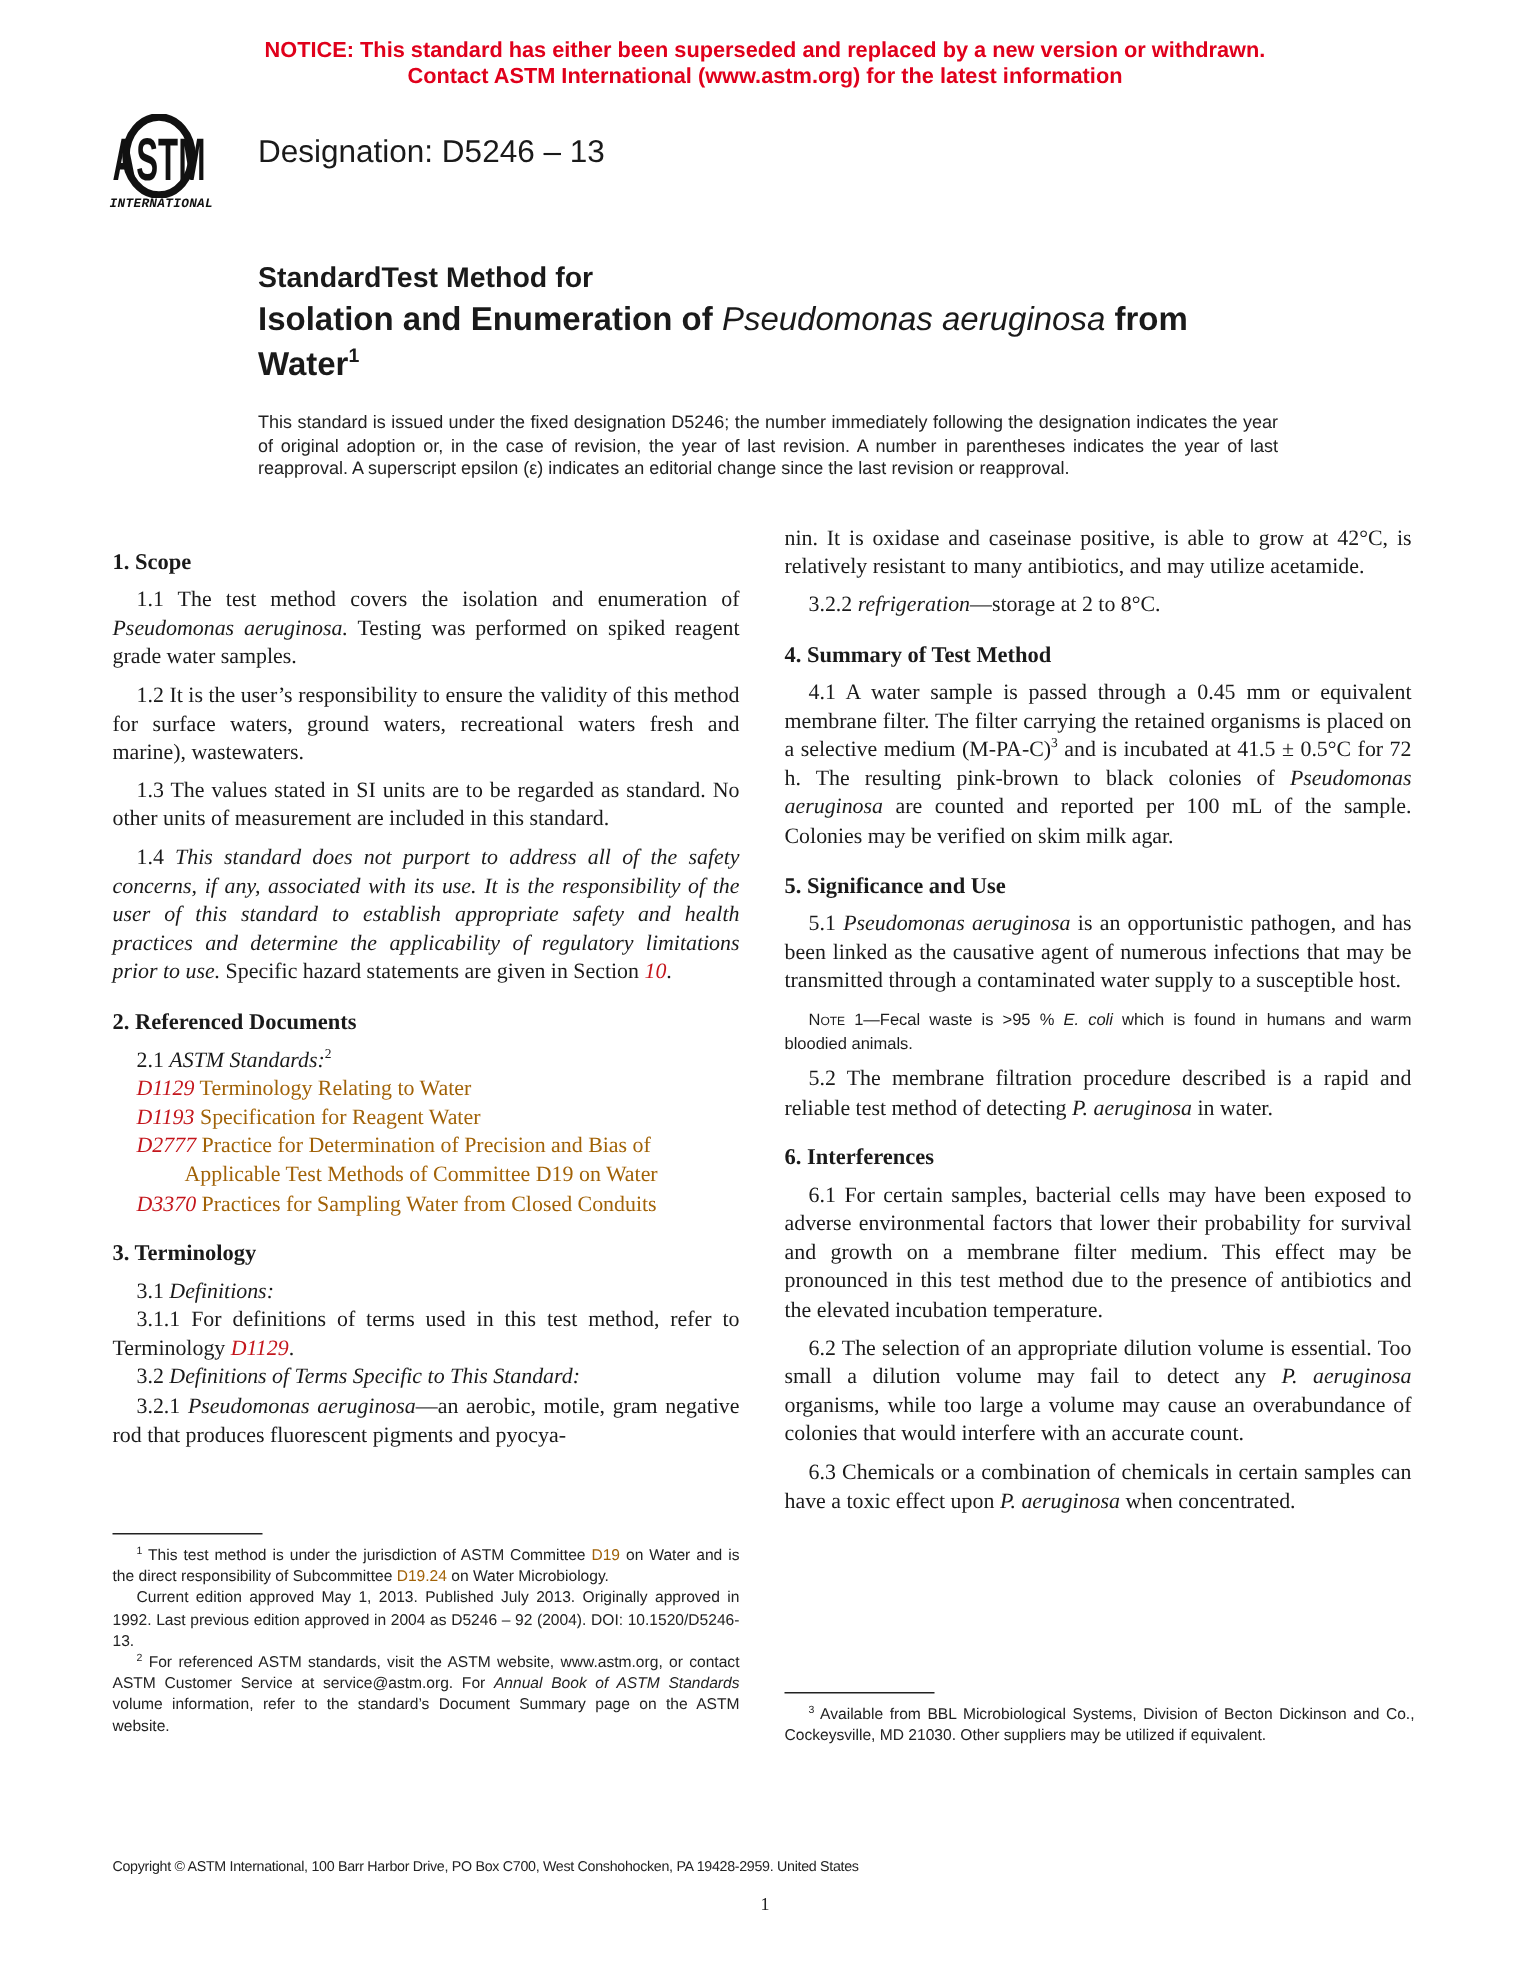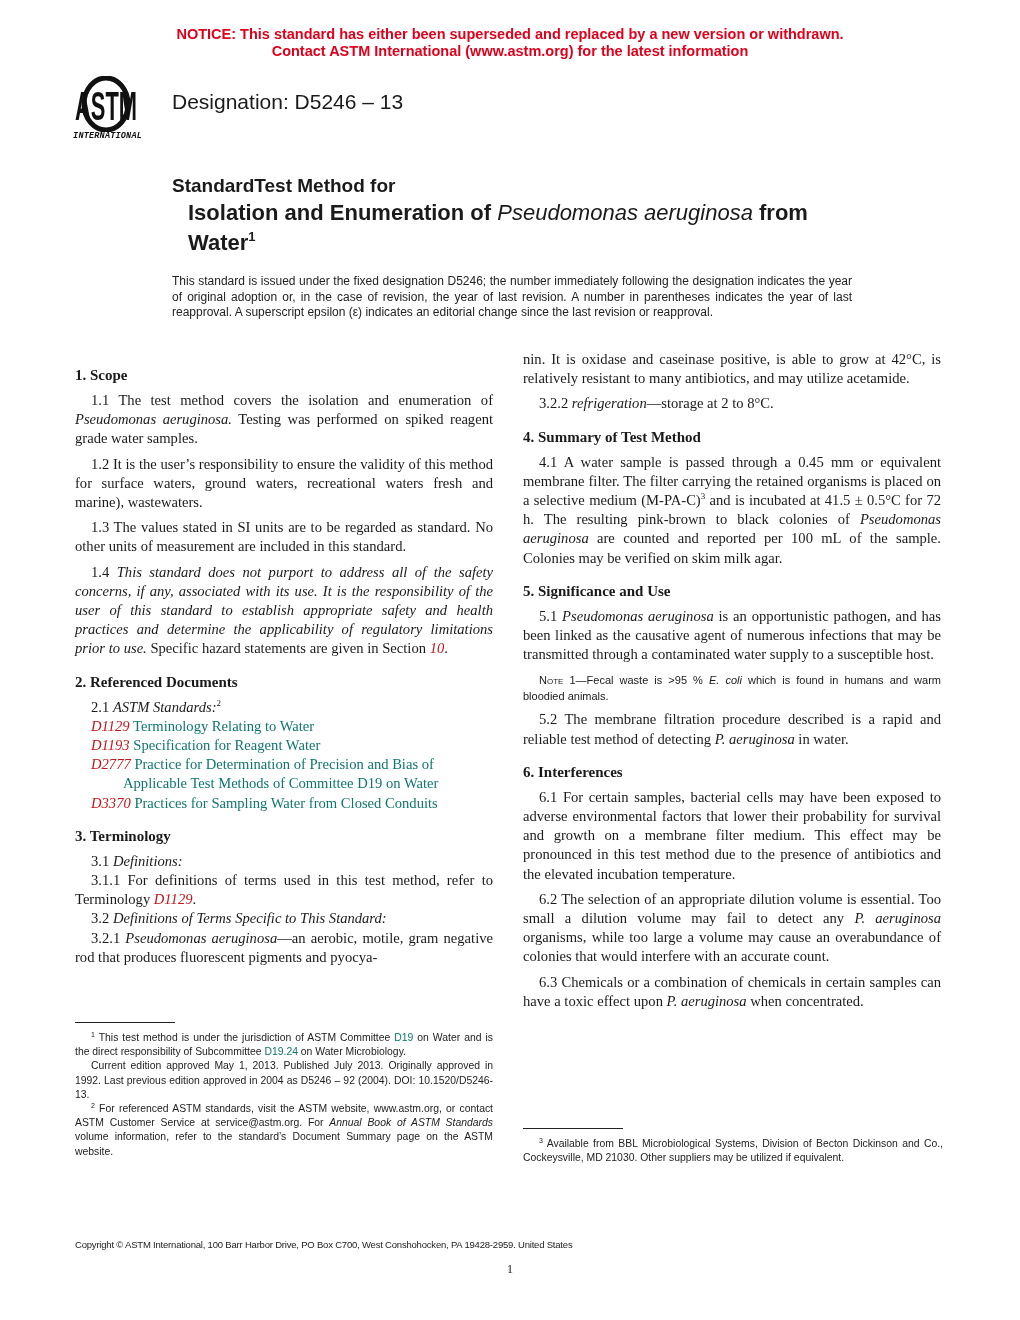--- a/index.html
+++ b/index.html
@@ -12,38 +12,38 @@
   .logo svg { display: block; }
   .logo-intl { position: absolute; left: 0; top: 55px; width: 72px; font-family: Liberation Mono, monospace;
     font-weight: bold; font-style: italic; font-size: 8.5px; letter-spacing: 0.2px; color: #111; }
 
   .designation { position: absolute; left: 172px; top: 90px; font-family: "Liberation Sans", sans-serif;
     font-size: 21px; color: #1a1a1a; }
 
   .title { position: absolute; left: 172px; top: 175px; width: 700px; font-family: "Liberation Sans", sans-serif;
     font-weight: bold; color: #1a1a1a; }
   .title .l1 { font-size: 19px; line-height: 22px; }
-  .title .l2 { font-size: 22px; line-height: 28px; margin-top: 2px; margin-left: 16px; }
+  .title .l2 { font-size: 22px; line-height: 28px; margin-top: 2px; }
   .title .l2 i { font-weight: normal; }
   .title sup { font-size: 13px; vertical-align: 9px; line-height: 0; }
 
   .preamble { position: absolute; left: 172px; top: 274px; width: 680px; font-family: Liberation Sans, sans-serif;
     font-size: 12px; line-height: 15.5px; color: #222; text-align: justify; }
 
   .col { position: absolute; top: 350px; width: 418px; font-family: "Liberation Serif", serif;
     font-size: 14.6px; line-height: 19.2px; color: #1a1a1a; }
   .col.left { left: 75px; }
   .col.right { left: 523px; top: 350px; }
   .col p { margin: 0; text-align: justify; text-indent: 16px; }
   .col p.noind { text-indent: 0; }
   .col p.sp { margin-top: 6px; }
   .col h2 { margin: 14px 0 6px 0; font-size: 15px; font-weight: bold; line-height: 19px; }
   .col h2.first { margin-top: 16px; }
   .red { color: #c4161c; font-style: italic; }
-  .blue { color: #0f766e; }
+  .blue { color: #a16207; }
   .ref { text-indent: 0; padding-left: 0; }
   .ref .cont { display: block; padding-left: 32px; }
   .col sup { font-size: 9px; vertical-align: 6px; line-height: 0; }
 
   .note { font-family: "Liberation Sans", sans-serif; font-size: 11px; line-height: 16px; margin: 8px 0 6px 0;
     text-indent: 16px; text-align: justify; }
   .note .nt { font-variant: small-caps; }
 
   .fn-rule { width: 100px; height: 1px; background: #222; }
   .fn { font-family: "Liberation Sans", sans-serif; font-size: 10.4px; line-height: 14.2px; color: #222; text-align: justify; }

